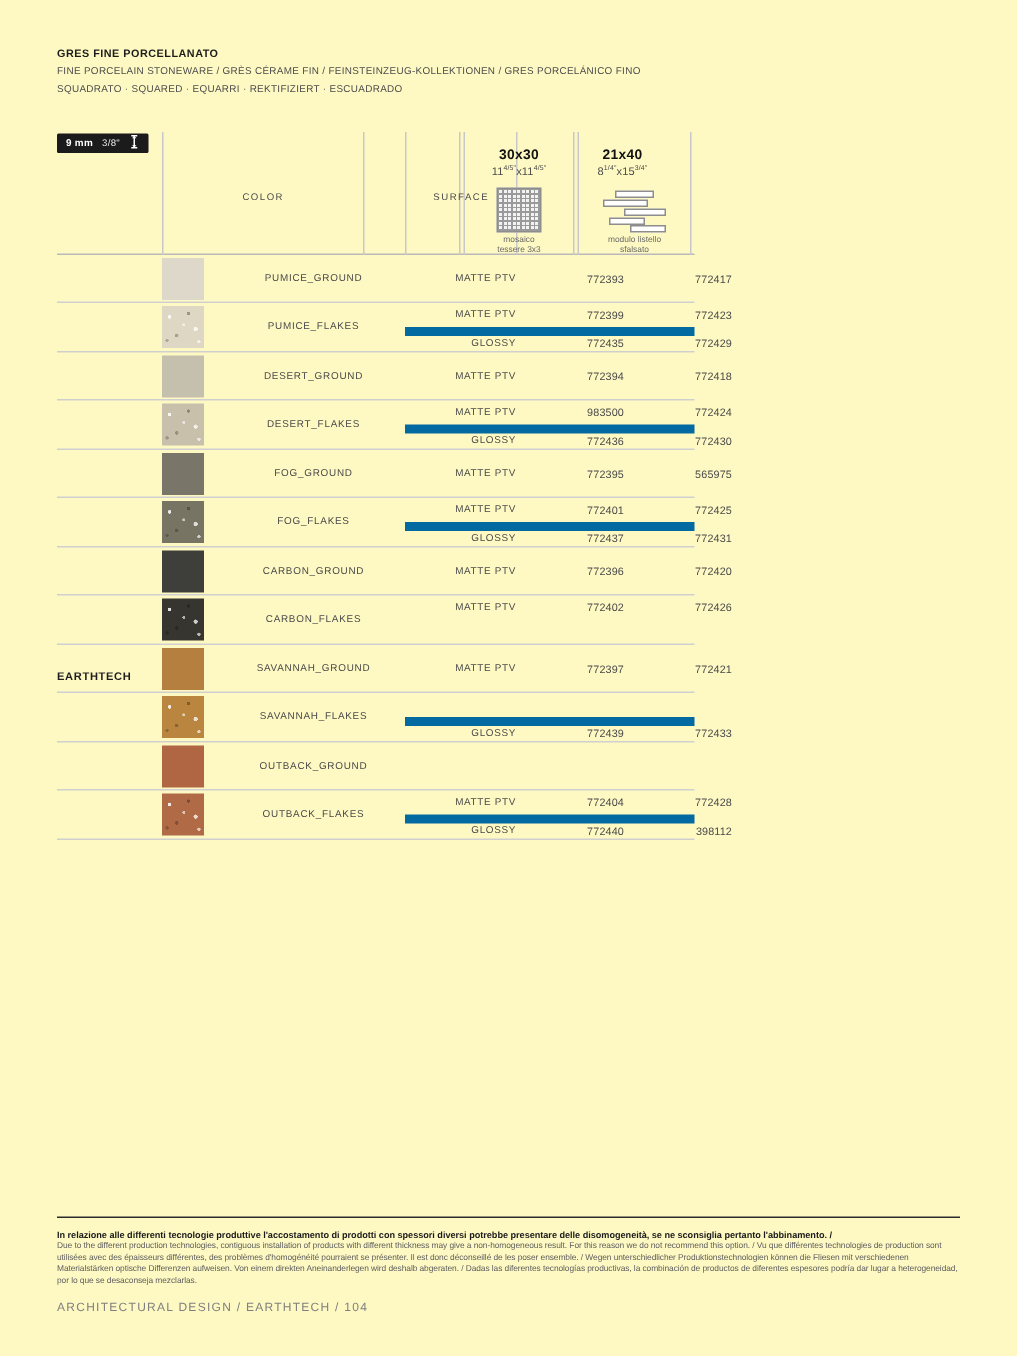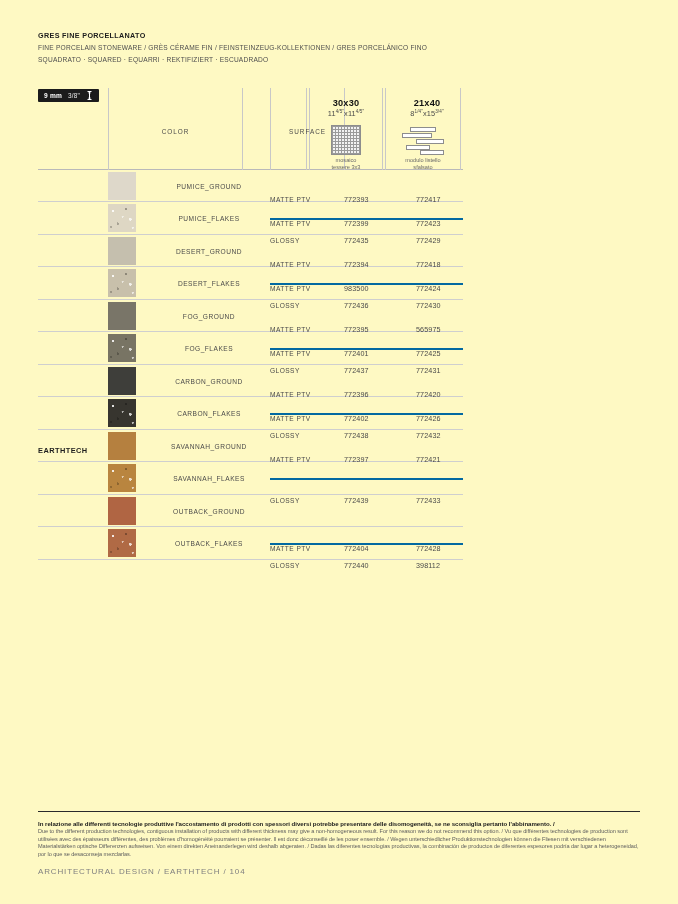--- a/index.html
+++ b/index.html
@@ -90,25 +90,25 @@
       radial-gradient(circle at 88% 85%, rgba(255,255,255,.65) 0 1.0px, transparent 1.2px);
   }
 
   .cname {
     position: absolute; left: 112px; width: 118px; top: 50%;
     transform: translateY(-50%);
     font-size: 6.6px; color: #4a4a4a; letter-spacing: .5px; text-align: center;
   }
   .subrow { position: absolute; left: 232px; right: 0; height: 50%; }
   .subrow.top { top: 0; }
-  .subrow.bot { bottom: 0; border-top: 2px solid #0369a1; }
+  .subrow.bot { bottom: 0; border-top: 6px solid #0369a1; }
   .subrow.full { top: 0; height: 100%; }
   .cell {
     position: absolute; top: 50%; transform: translateY(-50%);
-    font-size: 6.6px; color: #4a4a4a; letter-spacing: .45px; text-align: left; margin-top: 13px;
+    font-size: 6.6px; color: #4a4a4a; letter-spacing: .45px; text-align: right;
   }
   .c-surface { left: 0px;   width: 74px; }
   .c-code1   { left: 74px;  width: 72px; font-size: 7.2px; letter-spacing: .1px; }
   .c-code2   { left: 146px; width: 72px; font-size: 7.2px; letter-spacing: .1px; }
 
   .family-label {
     position: absolute; left: 0px; top: 0; width: 70px;
     font-size: 7.4px; font-weight: bold; color: #1e1e1e;
     letter-spacing: .45px;
   }
@@ -171,21 +171,21 @@
         <div class="size-sub"><span>11</span><sup>4/5"</sup><span>x</span><span>11</span><sup>4/5"</sup></div>
       </div>
       <div style="position:absolute; left:272px; width:72px; top:37px;">
         <div class="mosaic-ico"></div>
       </div>
       <div class="size-cap" style="position:absolute; left:272px; width:72px; top:69px;">
         <div>mosaico</div>
         <div>tessere 3x3</div>
       </div>
 
-      <div class="size-head" style="left:352px; width:74px; top:10px;">
+      <div class="size-head" style="left:340px; width:74px; top:10px;">
         <div class="size-main">21x40</div>
         <div class="size-sub"><span>8</span><sup>1/4"</sup><span>x</span><span>15</span><sup>3/4"</sup></div>
       </div>
       <div style="position:absolute; left:348px; width:74px; top:38px;">
         <div class="listello-ico">
           <i style="left:10px; top:1px;  width:26px;"></i>
           <i style="left:2px;  top:7px;  width:30px;"></i>
           <i style="left:16px; top:13px; width:28px;"></i>
           <i style="left:6px;  top:19px; width:24px;"></i>
           <i style="left:20px; top:24px; width:24px;"></i>
@@ -286,25 +286,20 @@
       </div>
 
       <div class="row dual">
         <div class="swatch spk" style="background:#37352f;"></div>
         <div class="cname">CARBON_FLAKES</div>
         <div class="subrow top">
           <div class="cell c-surface">MATTE PTV</div>
           <div class="cell c-code1">772402</div>
           <div class="cell c-code2">772426</div>
         </div>
-        <div class="subrow bot">
-          <div class="cell c-surface">GLOSSY</div>
-          <div class="cell c-code1">772438</div>
-          <div class="cell c-code2">772432</div>
-        </div>
       </div>
 
       <div class="row single">
         <div class="swatch" style="background:#b5803f;"></div>
         <div class="cname">SAVANNAH_GROUND</div>
         <div class="subrow full">
           <div class="cell c-surface">MATTE PTV</div>
           <div class="cell c-code1">772397</div>
           <div class="cell c-code2">772421</div>
         </div>

